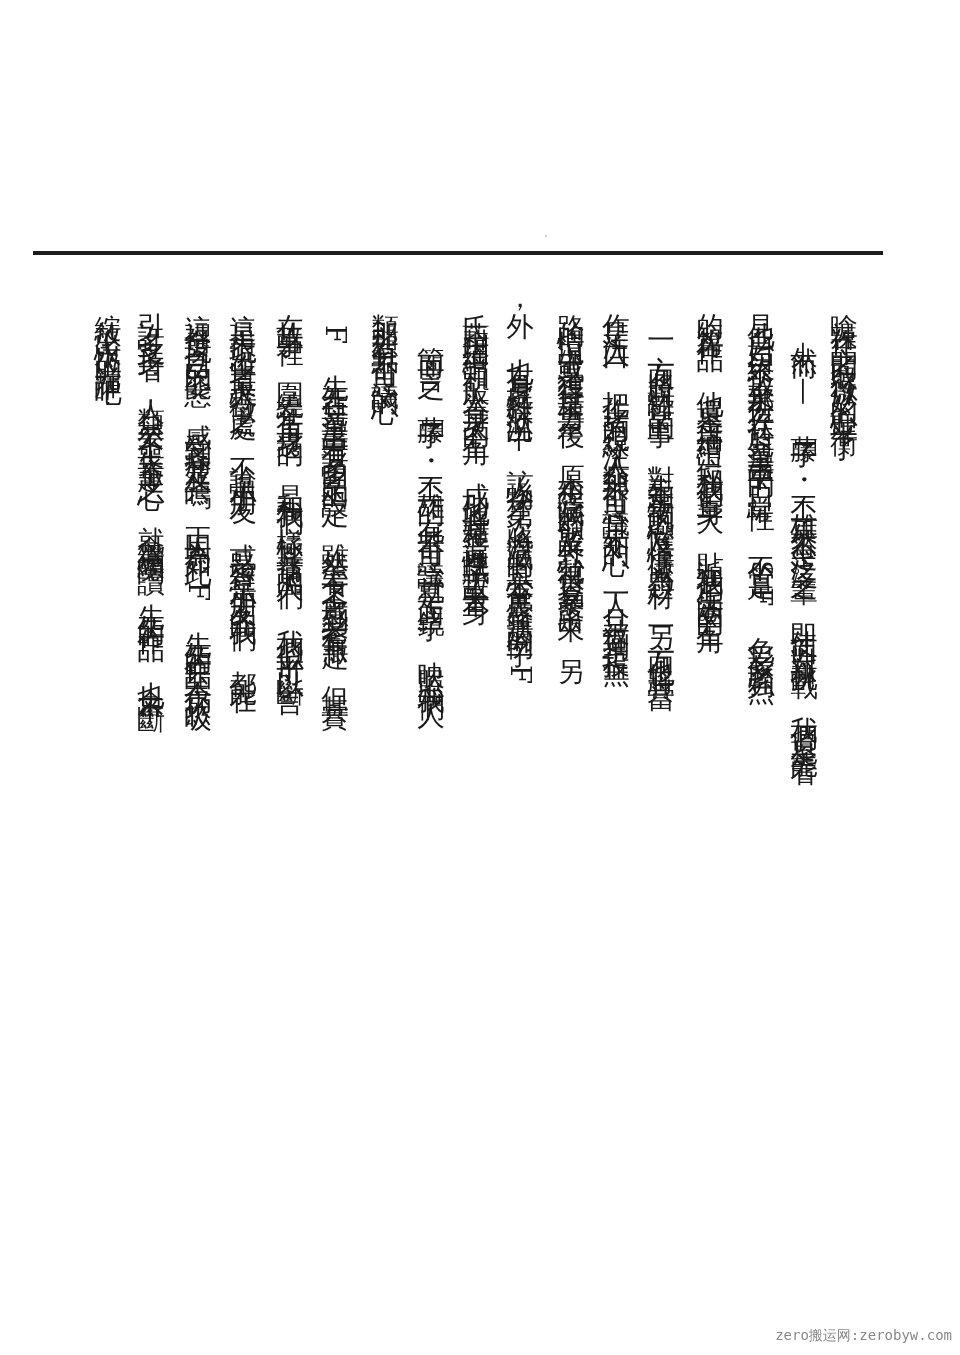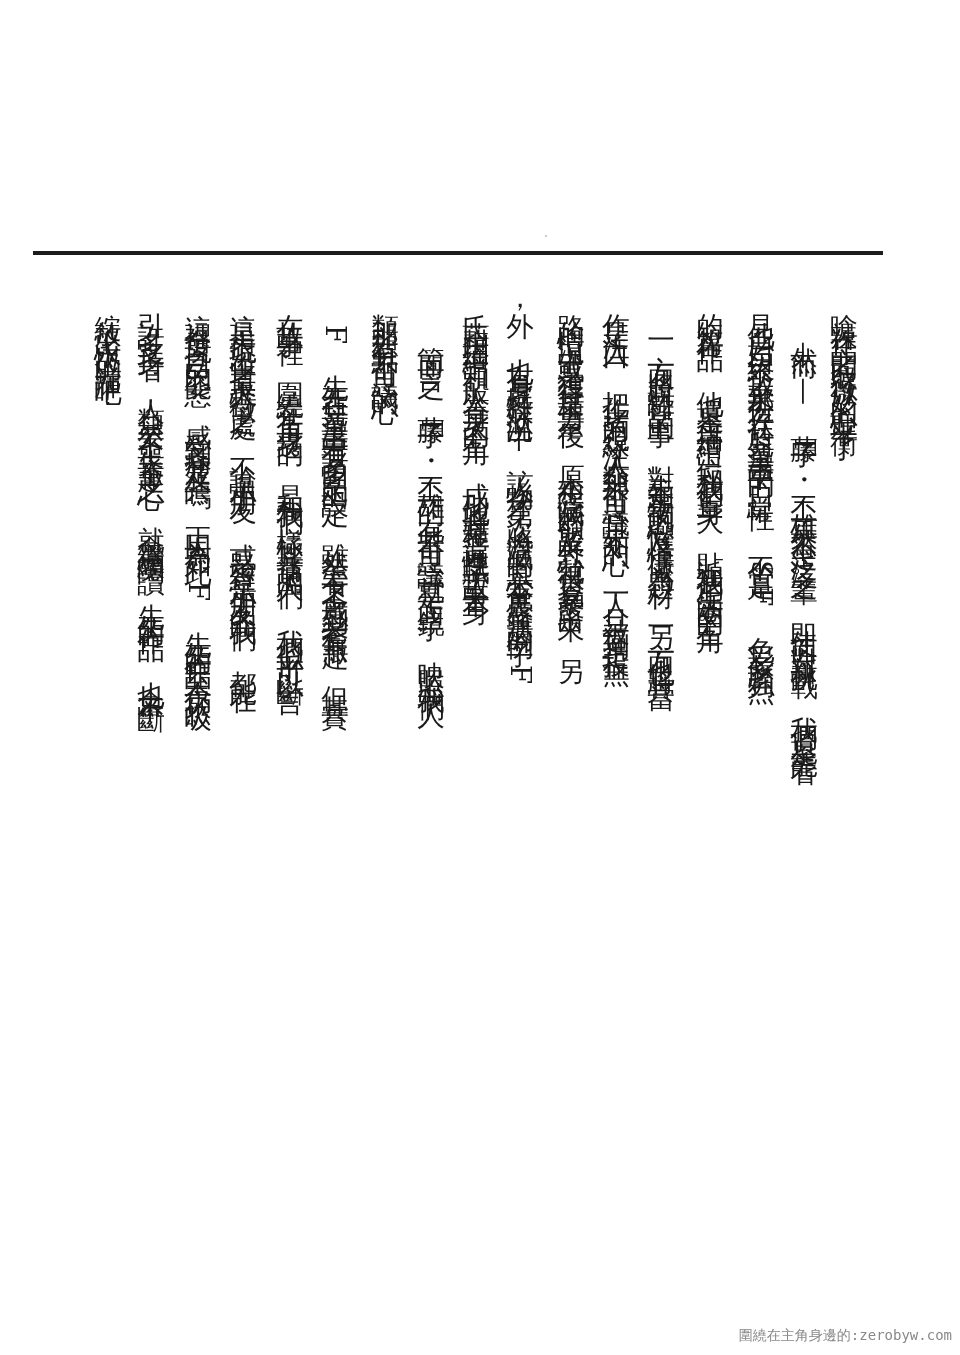--- a/index.html
+++ b/index.html
@@ -30,14 +30,14 @@
     <div class="col" style="left: 459px; top: 292px;">氏藉由描繪出和一般人等身大的主角，成功地將某種普遍性賦予故事本身。</div>
     <div class="col" style="left: 414px; top: 325px;">簡而言之，藤子・F・不二雄的「有些不可思議」就是一面鏡子，映照出我們人</div>
     <div class="col" style="left: 368px; top: 292px;">類那顆有點不可思議的心。</div>
     <div class="col" style="left: 318px; top: 325px;">F先生在兒童漫畫中有諸多固定的設定，雖然乍看之下會感到老套無趣，但其實</div>
     <div class="col" style="left: 273px; top: 292px;">在故事裡，圍繞在主角身邊的，是和我們一樣極其普通的人們，我們似乎可以斷言</div>
     <div class="col" style="left: 226px; top: 292px;">這是表現出作者最大特徵之處。不論是小朋友，或是曾經是小朋友的我們，都能在</div>
     <div class="col" style="left: 181px; top: 292px;">這裡發現自己的姿態，感受到痛楚及共鳴。正因為如此，F先生的作品至今仍然吸</div>
     <div class="col" style="left: 134px; top: 292px;">引許多支持者。人類只要不喪失童趣之心，就會繼續閱讀F先生的作品，也會不斷</div>
     <div class="col" style="left: 91px; top: 292px;">綻放出永恆的光輝吧！</div>
   </div>
-  <div class="watermark">圍繞在主角身邊的:zerobyw.com</div>
+  <div class="watermark">zero搬运网:zerobyw.com</div>
 </div>
 
 </body></html>

